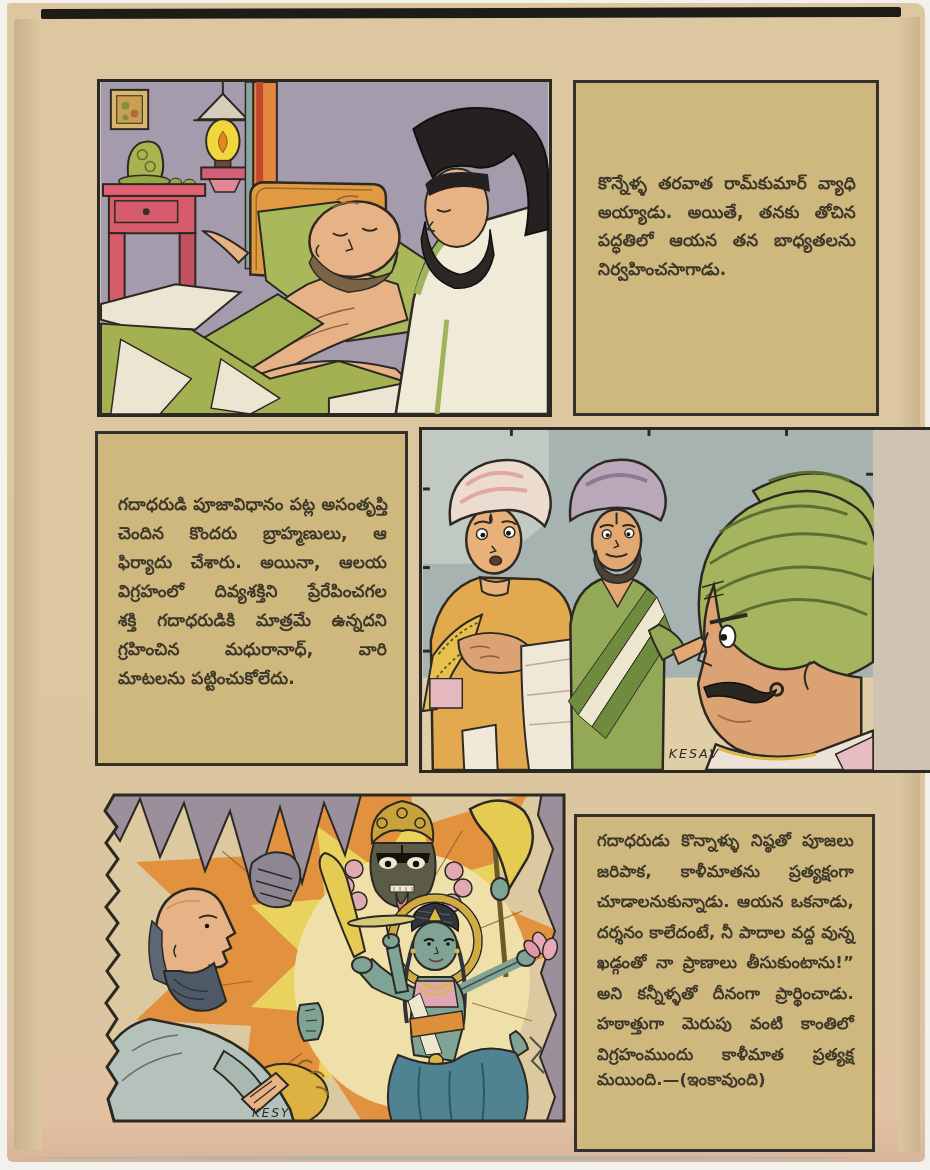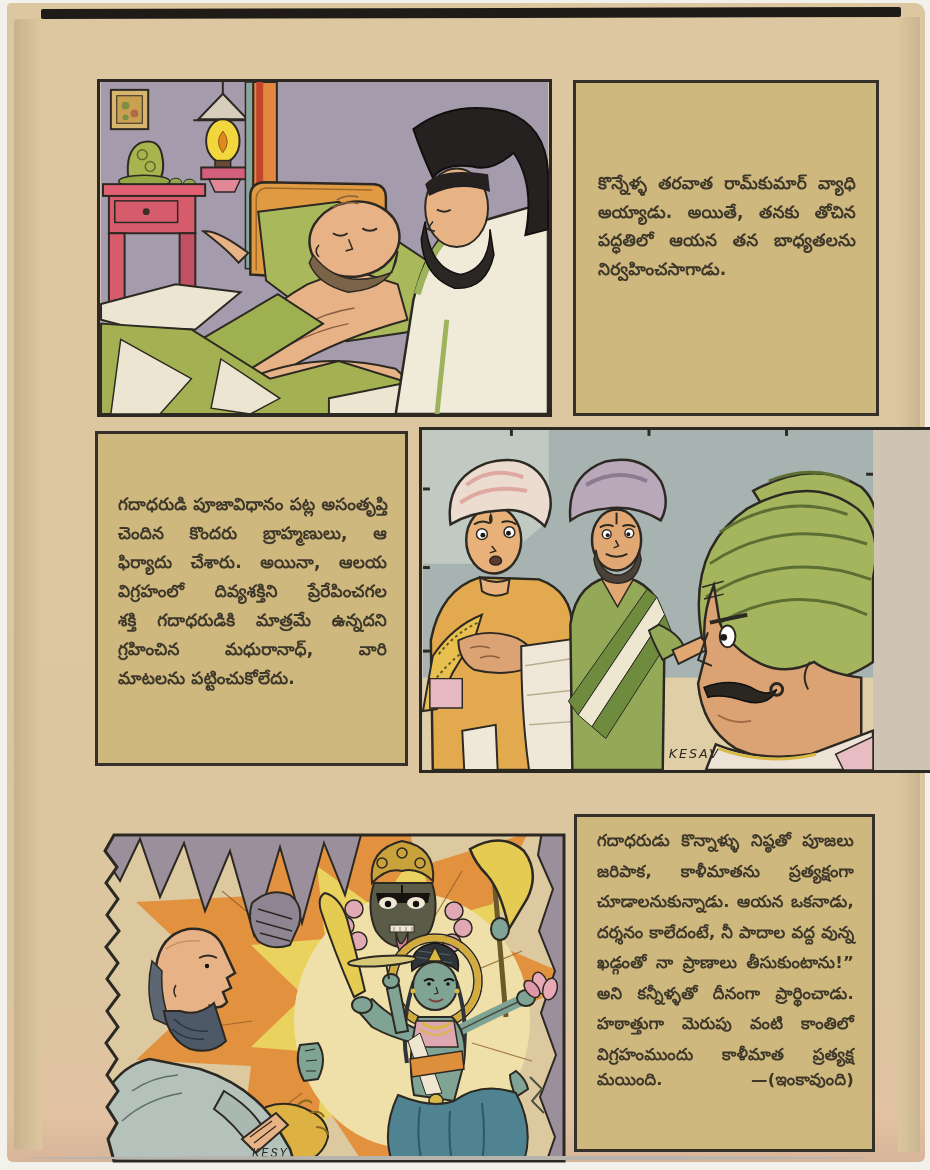--- a/index.html
+++ b/index.html
@@ -32,28 +32,28 @@
   }
   .panel{position:absolute;box-sizing:border-box;}
   .illus{border:3px solid #2c2822;background:#cfc3b4;overflow:hidden;}
   .illus svg{display:block;}
   .caption{
     border:3px solid #35312a;background:#cfb87e;
     color:#3e382b;font-weight:600;letter-spacing:.2px;
   }
   .cap-line{text-align:justify;text-align-last:justify;white-space:nowrap;}
   .cap-line.end{text-align-last:left;}
-  .cap-last{display:flex;justify-content:space-between;}
+  .cap-last{display:flex;}
   #panel1{left:90px;top:76px;width:455px;height:338px;}
   #panel2{left:566px;top:77px;width:306px;height:336px;padding:86px 20px 0 22px;font-size:17px;}
   #panel2 .cap-line{line-height:28.5px;}
   #panel3{left:88px;top:428px;width:313px;height:335px;padding:56px 18px 8px 20px;font-size:17px;}
   #panel3 .cap-line{line-height:29px;}
   #panel4{left:412px;top:424px;width:546px;height:346px;}
-  #panel5{left:95px;top:828px;width:467px;height:338px;border:none;background:transparent;font-family:Liberation Mono, monospace;}
+  #panel5{left:95px;top:788px;width:467px;height:338px;border:none;background:transparent;}
   #panel6{left:567px;top:787px;width:301px;height:338px;padding:9px 18px 0 20px;font-size:16.5px;margin-top:24px;}
   #panel6 .cap-line{line-height:30.5px;}
   .sig{font-style:italic;letter-spacing:2px;}
 </style>
 </head>
 <body>
 
 <div class="page">
   <div class="left-edge"></div>
   <div class="right-edge"></div>

